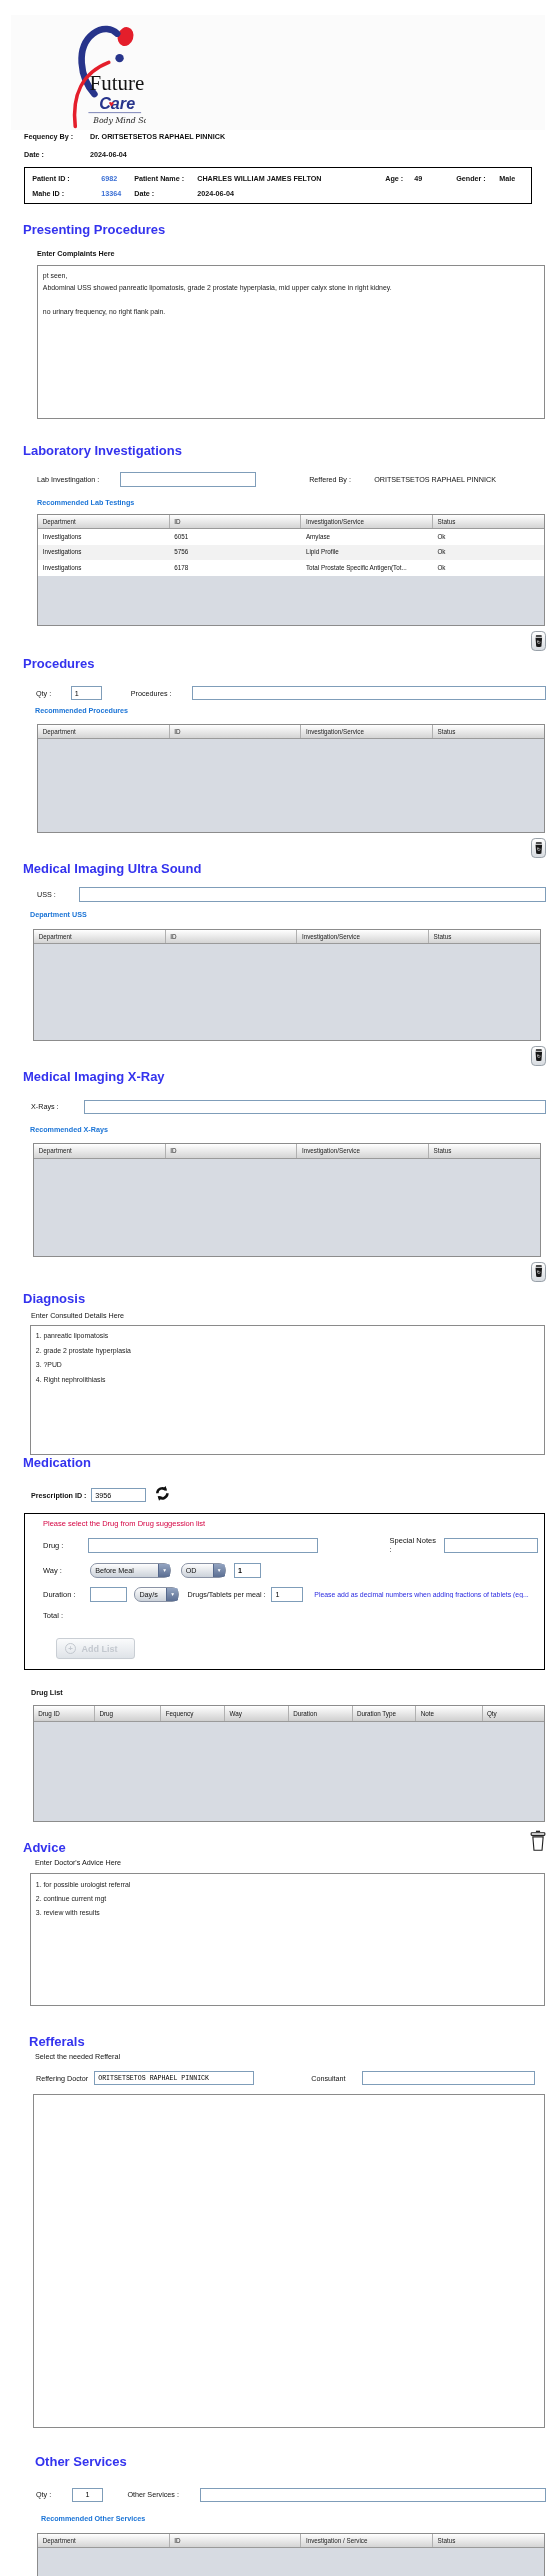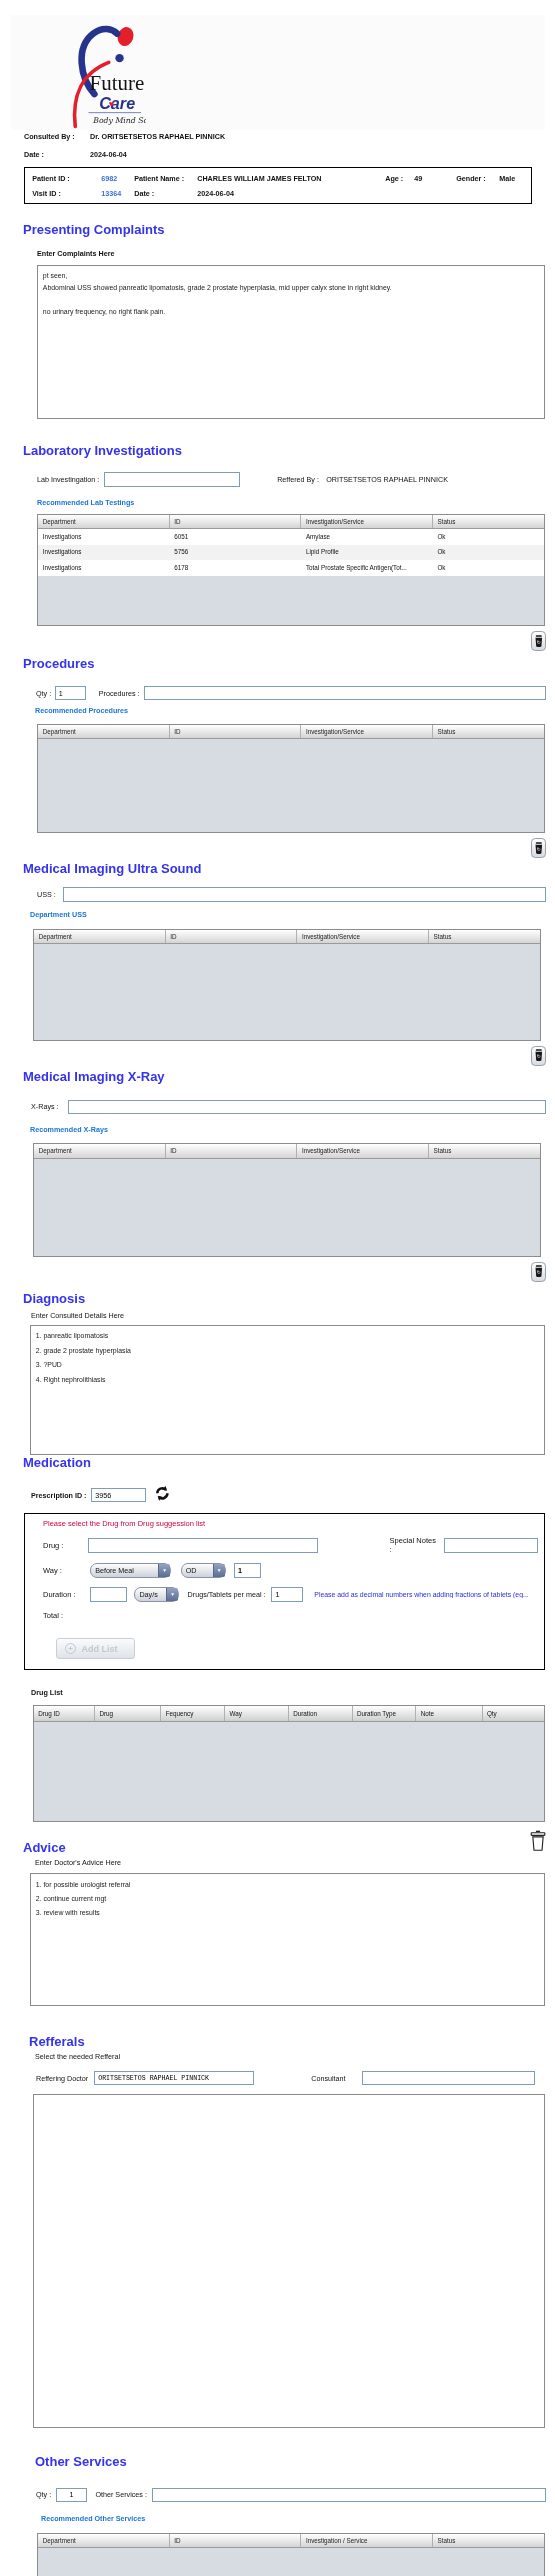--- a/index.html
+++ b/index.html
@@ -85,70 +85,70 @@
   .plus-circle { width: 11.4px; height: 11.4px; border: 1.2px solid #c3c8cf; border-radius: 50%;
                  display: inline-flex; align-items: center; justify-content: center;
                  font-size: 7.8px; font-weight: bold; }
   
   .advice-head { display: flex; justify-content: space-between; align-items: flex-end;
                  margin: 8.4px 9.6px 0 0; }
   .ref-row { display: flex; align-items: center; margin: 9.6px 0 0 36px; font-size: 7.2px; }
   .big-list { margin: 8.4px 0 0 33px; width: 512px; height: 334px;
               border: 0.6px solid #8a8a8a; background: #fff; }
   
-  .mt-row { display: flex; align-items: center; }
+  .mt-row { display: flex; align-items: center; gap: 16px; }
 </style>
 </head>
 <body>
 
 <div class="header-card">
   <svg width="96" height="109" viewBox="0 0 160 182">
     <ellipse cx="126" cy="26" rx="13" ry="16" fill="#e41e2b" transform="rotate(18 126 26)"></ellipse>
     <circle cx="116" cy="62" r="7" fill="#27348b"></circle>
     <path d="M74 122 C 50 95 42 44 72 21 C 88 9 104 13 112 21" fill="none" stroke="#27348b" stroke-width="11" stroke-linecap="round"></path>
     <path d="M42 176 C 36 124 54 86 98 69" fill="none" stroke="#e41e2b" stroke-width="6" stroke-linecap="round"></path>
     <text x="66" y="116" font-family="'Liberation Serif', serif" font-size="35" fill="#141414">Future</text>
     <text x="82" y="147" font-family="'Liberation Sans', sans-serif" font-weight="bold" font-style="italic" font-size="27" fill="#27348b">Care</text>
     <text x="98" y="143" font-size="15" fill="#e41e2b">♥</text>
     <line x1="64" y1="153" x2="152" y2="153" stroke="#27348b" stroke-width="1"></line>
     <text x="72" y="170" font-family="'DejaVu Serif', serif" font-style="italic" font-size="13" fill="#222">Body Mind Soul</text>
   </svg>
 </div>
 
 <div class="consult">
   <div class="row">
-    <span class="lbl">Consulted By :</span>
+    <span class="lbl">Fequency By :</span>
     <span>Dr.  ORITSETSETOS RAPHAEL PINNICK</span>
   </div>
   <div class="row">
     <span class="lbl">Date :</span>
     <span>2024-06-04</span>
   </div>
 </div>
 
 <div class="patient-box">
   <div class="prow">
     <span class="pl-1">Patient ID :</span>
     <span class="pv-1 pid">6982</span>
     <span class="pl-2">Patient Name :</span>
     <span class="pv-2">CHARLES WILLIAM JAMES FELTON</span>
     <span class="pl-3">Age :</span>
     <span class="pv-3">49</span>
     <span class="pl-4">Gender :</span>
     <span>Male</span>
   </div>
   <div class="prow">
-    <span class="pl-1">Visit ID :</span>
+    <span class="pl-1">Mahe ID :</span>
     <span class="pv-1 pid">13364</span>
     <span class="pl-2">Date :</span>
     <span>2024-06-04</span>
   </div>
 </div>
 
-<div class="section-title" style="margin-top:18px">Presenting Complaints</div>
+<div class="section-title" style="margin-top:18px">Presenting Procedures</div>
 <div class="field-label bold" style="margin:12px 0 0 37px">Enter Complaints Here</div>
 <textarea class="big" style="margin: 7.2px 0px 0px 37px; width: 508px; height: 154px;">pt seen,
 Abdominal USS showed panreatic lipomatosis, grade 2 prostate hyperplasia, mid upper calyx stone in right kidney.
 
 no urinary frequency, no right flank pain.</textarea>
 
 <div class="section-title" style="margin-top:24px">Laboratory  Investigations</div>
 <div class="mt-row" style="margin:14.3px 0 0 37px">
   <span class="field-label">Lab Investingation :</span>
   <input class="ti" style="width: 136px; margin-left: 4.8px;">

